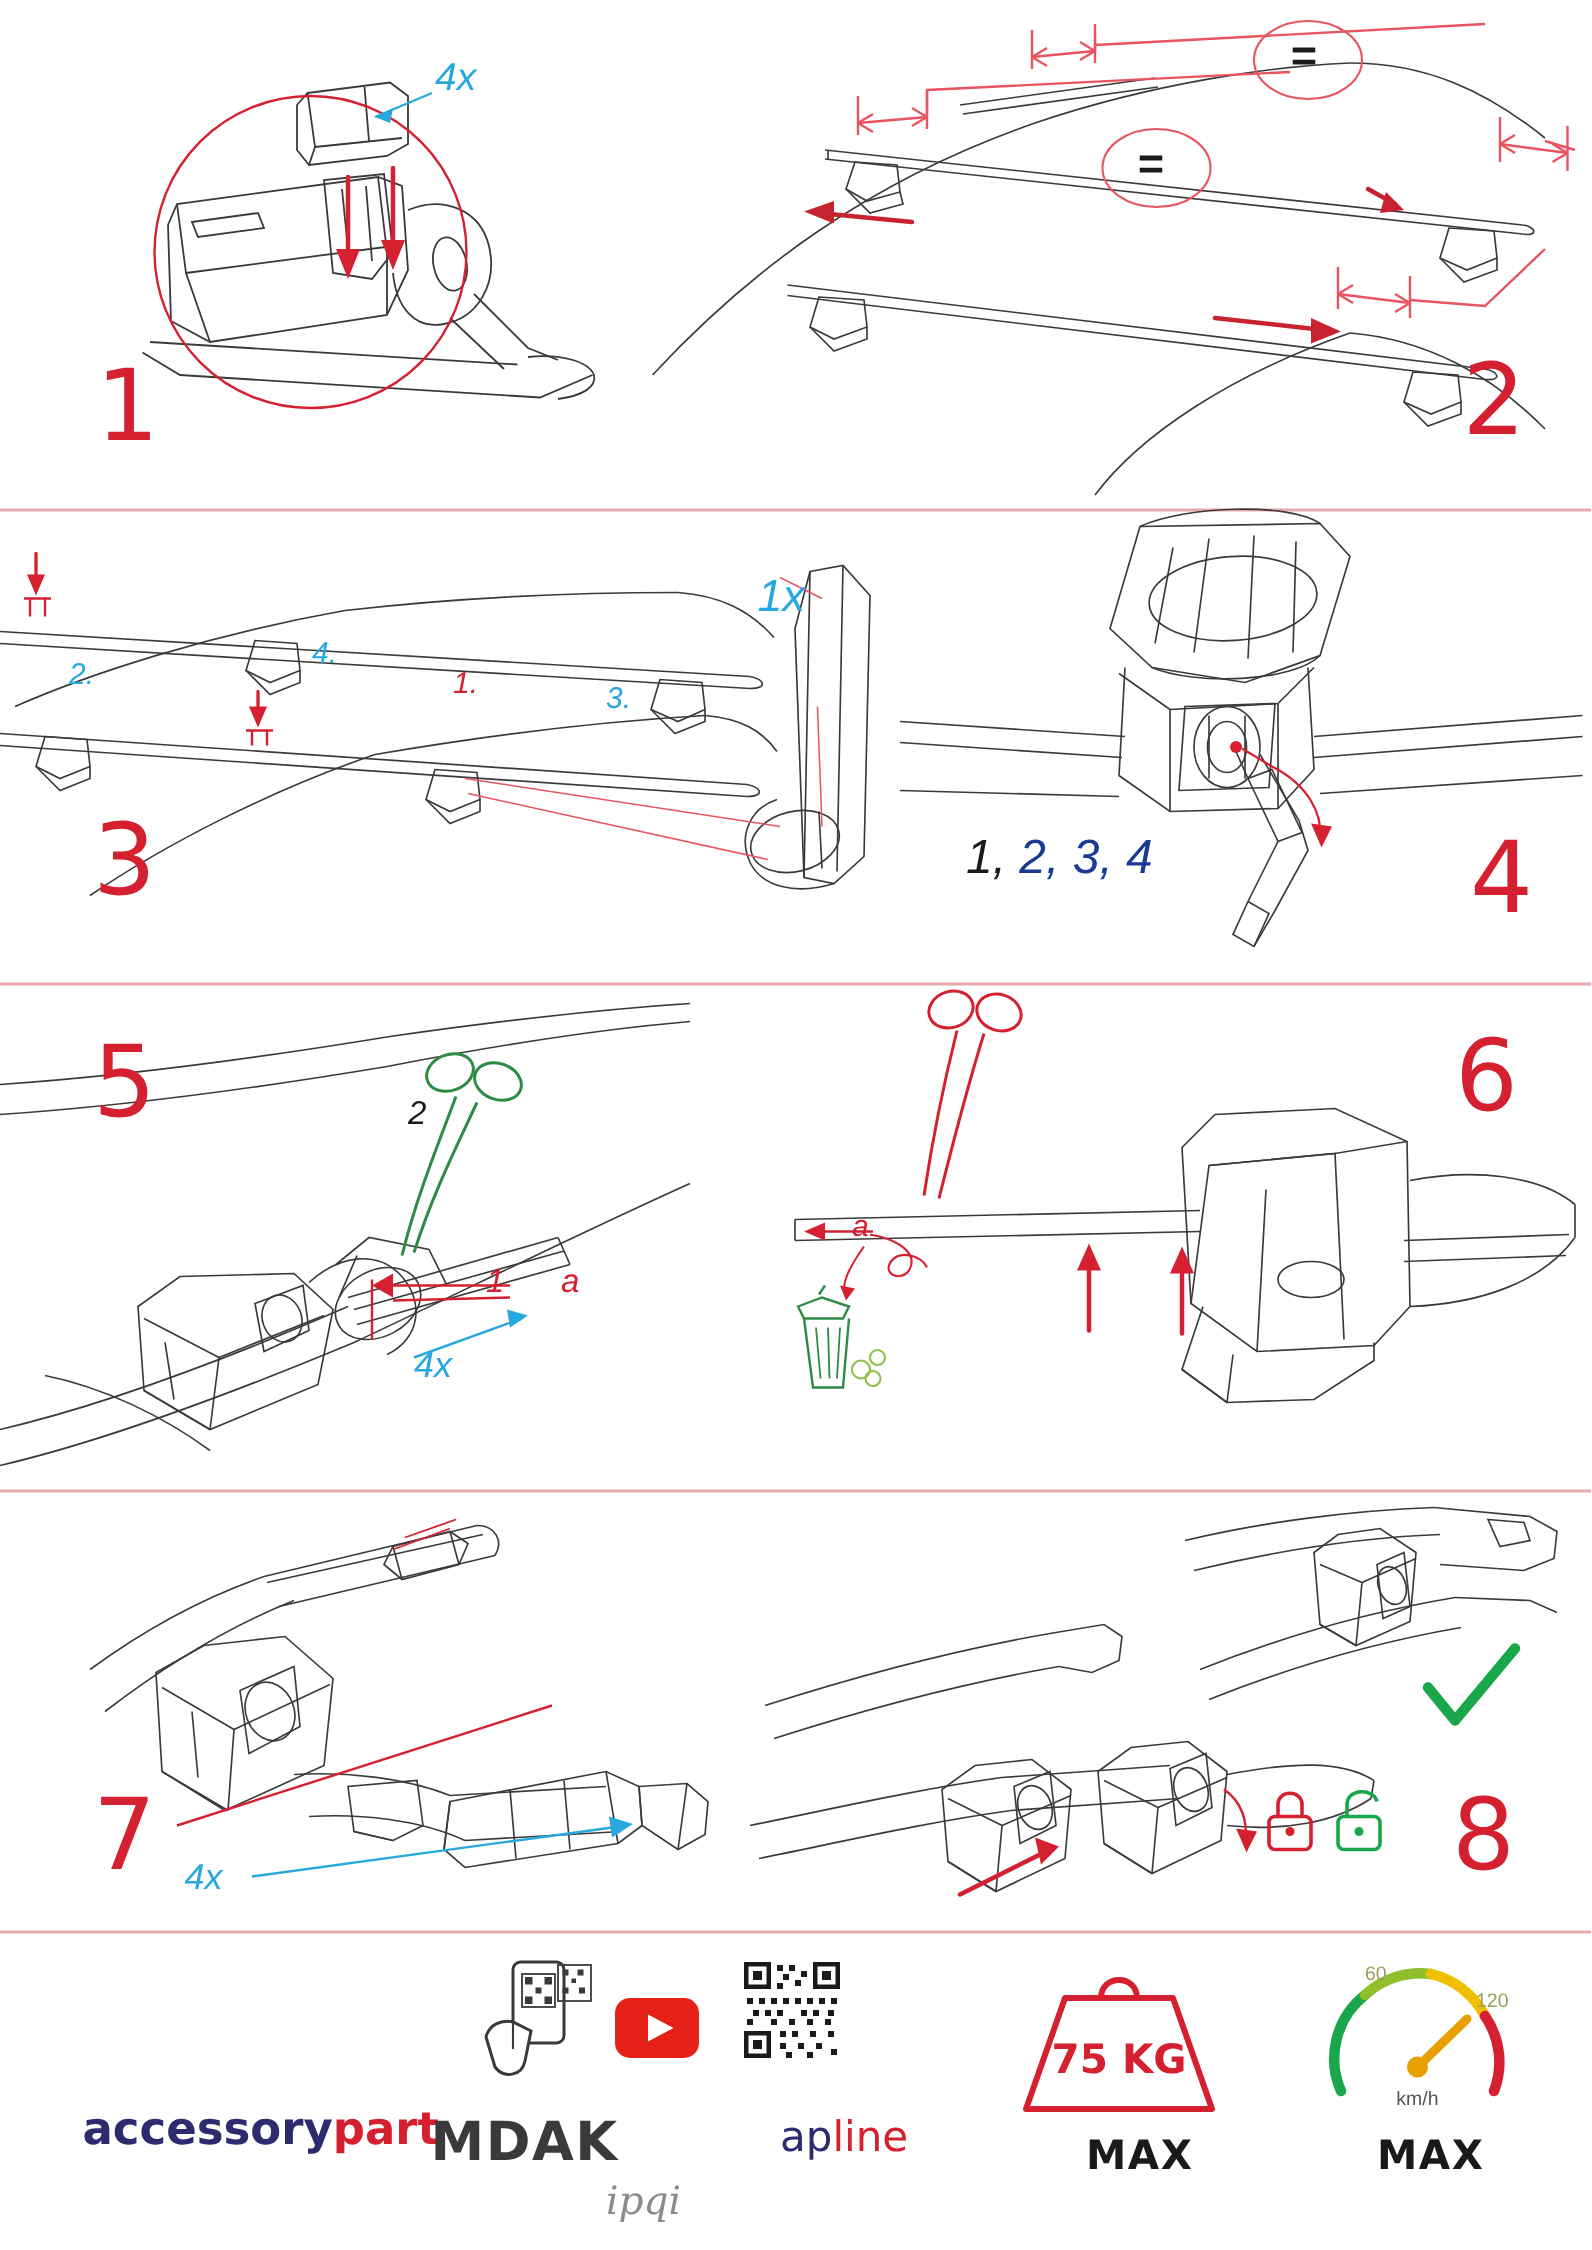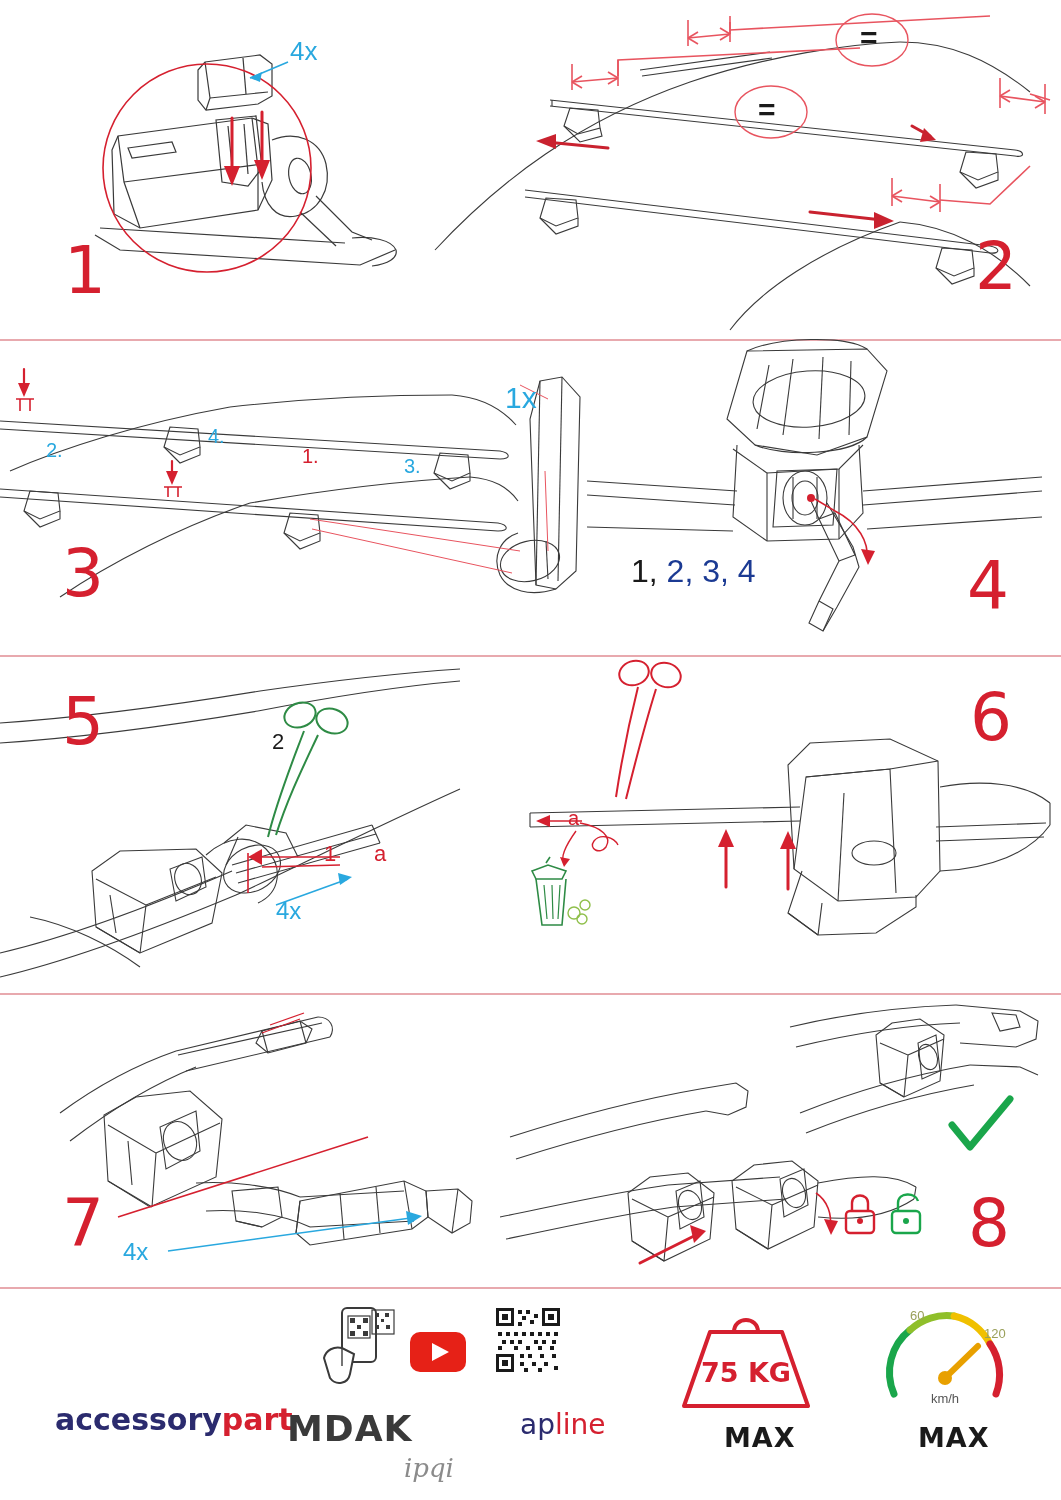--- a/index.html
+++ b/index.html
@@ -28,20 +28,21 @@
     font-family: "DejaVu Sans", sans-serif;
     font-weight: 400;
     font-size: 66px;
     line-height: 1;
     letter-spacing: -2px;
   }
   .lbl {
     position: absolute;
     font-family: "Liberation Sans", sans-serif;
     font-size: 22px;
+    font-style: italic;
   }
   .lbl-cyan { color: #29a8df; }
   .lbl-red  { color: #d5202f; }
   svg { display: block; overflow: visible; }
 
   
   .footer { position: absolute; left: 0; top: 1290px; width: 1061px; height: 210px; }
   .brand {
     position: absolute; left: 55px; top: 42px;
     font-family: "DejaVu Sans", sans-serif;
@@ -278,21 +279,21 @@
       <path d="M520 44 L548 58" stroke="#e8545f" stroke-width="1" fill="none"></path>
     </svg>
     <div class="lbl lbl-cyan" style="left:46px;top:98px;font-size:20px;">2.</div>
     <div class="lbl lbl-cyan" style="left:208px;top:84px;font-size:20px;">4.</div>
     <div class="lbl lbl-cyan" style="left:404px;top:114px;font-size:20px;">3.</div>
     <div class="lbl lbl-red" style="left:302px;top:104px;font-size:20px;">1.</div>
     <div class="lbl lbl-cyan" style="left:505px;top:40px;font-size:30px;">1x</div>
     <div class="step-num" style="left:62px;top:200px;">3</div>
   </div>
 
-  <div class="panel" style="left:587px;top:341px;width:461px;height:402px;">
+  <div class="panel" style="left:600px;top:341px;width:461px;height:402px;">
     <svg width="461" height="314" viewBox="0 0 461 314">
       <g fill="none" stroke="#3a3a3a" stroke-width="1.1">
 
         <path d="M160 10 L140 78 L168 104 L230 114 L280 96 L300 30 L280 8 Z"></path>
         <path d="M160 10 C190 -4 260 -6 280 8"></path>
         <path d="M168 104 C196 116 262 114 280 96"></path>
         <ellipse cx="222" cy="58" rx="56" ry="28" transform="rotate(-4 222 58)"></ellipse>
         <path d="M182 24 L170 88"></path>
         <path d="M206 18 L196 94"></path>
         <path d="M236 16 L232 98"></path>

